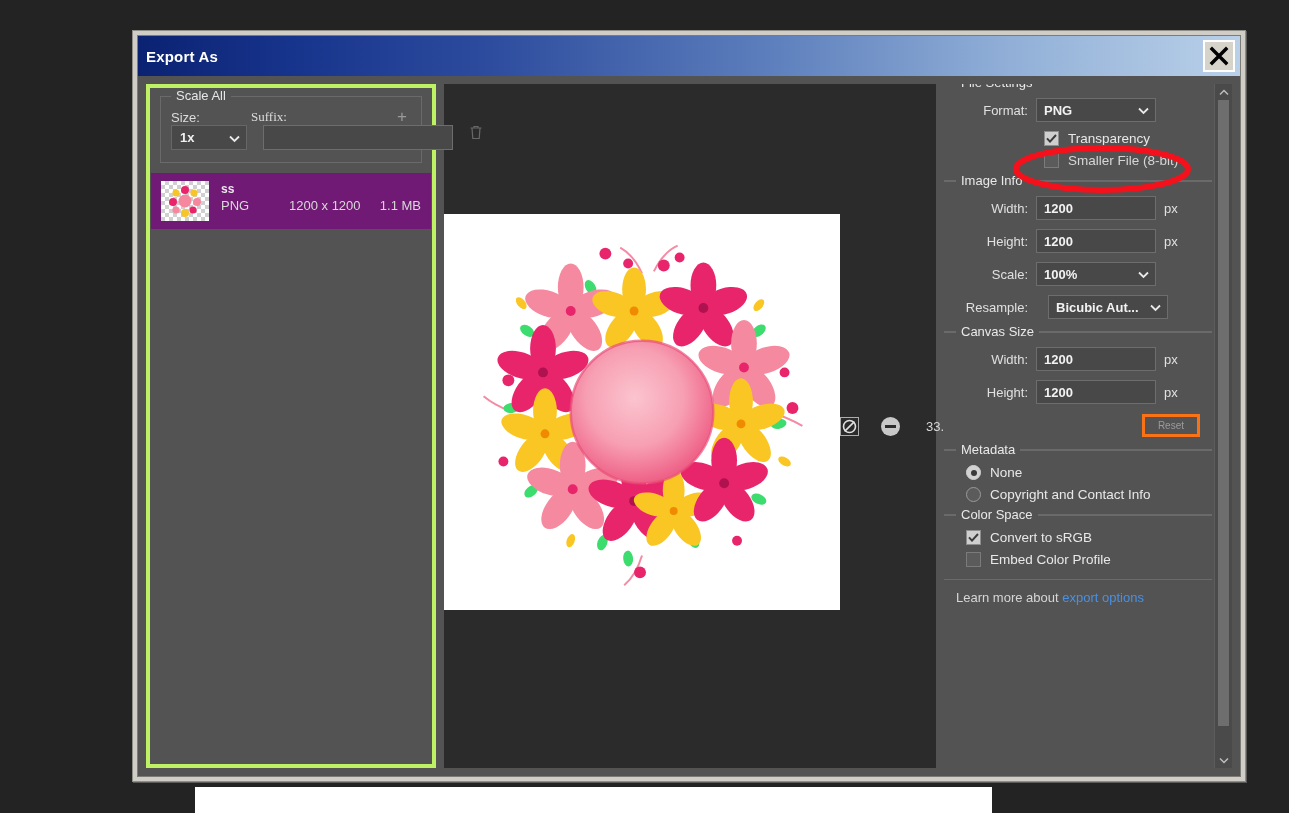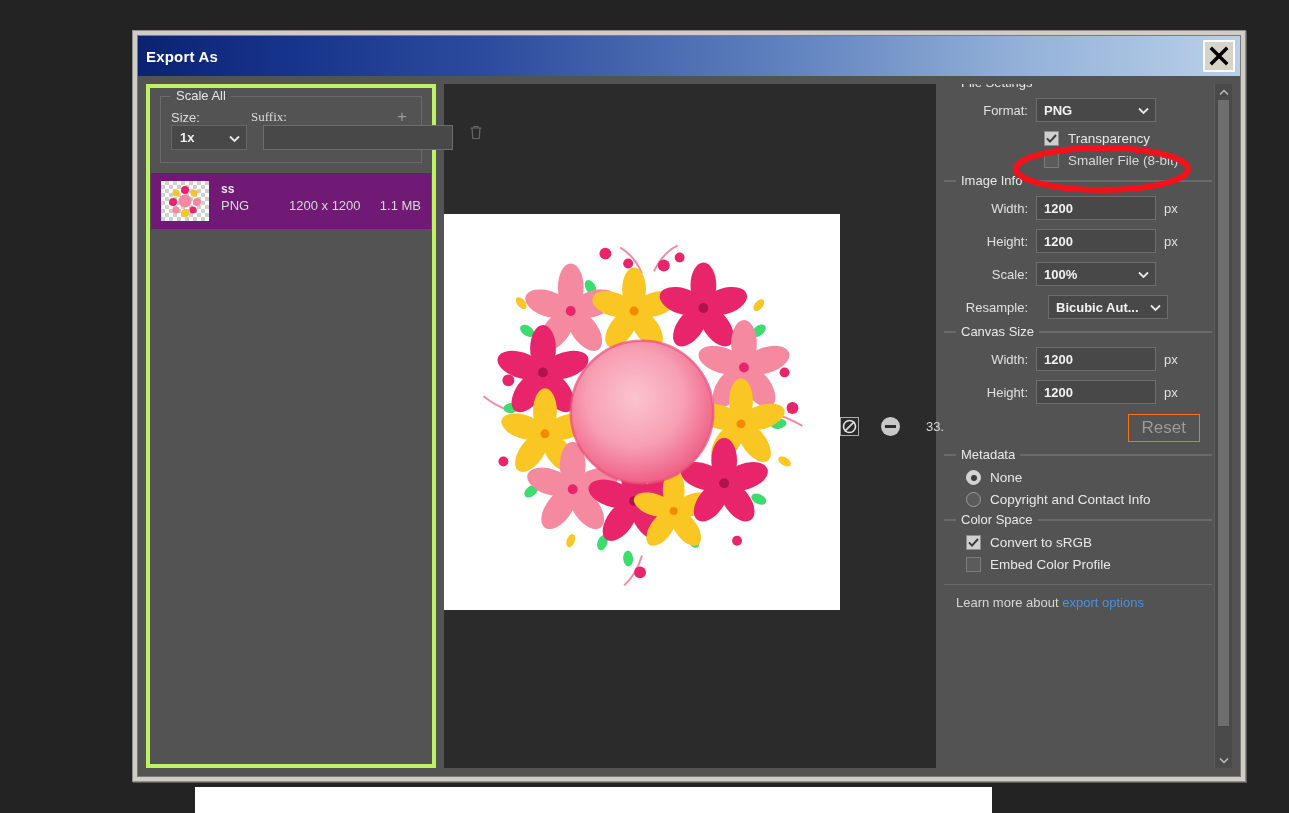--- a/index.html
+++ b/index.html
@@ -210,22 +210,22 @@
   .chk-label.dim { color: #d6d6d6; }
   .radio {
     width: 15px; height: 15px; border-radius: 50%; border: 1px solid #9a9a9a;
     background: #5b5b5b; flex: 0 0 15px; margin-right: 9px;
     display: flex; align-items: center; justify-content: center; cursor: pointer;
   }
   .radio.on { background: #d2d2d2; border-color: #d2d2d2; }
   .radio.on i { width: 6px; height: 6px; border-radius: 50%; background: #3a3a3a; display: block; }
   .reset-row { display: flex; justify-content: flex-end; margin-top: 10px; }
   .reset-btn {
-    background: #535353; border: 1px solid #f97316; color: #9b9b9b;
-    font-size: 17px; padding: 3px 13px; cursor: pointer;
+    background: #535353; border: 3px solid #f97316; color: #9b9b9b;
+    font-size: 10px; padding: 3px 13px; cursor: pointer;
     font-family: "Liberation Sans", sans-serif;
   }
   .learn-row {
     color: #d6d6d6; font-size: 13px; padding: 10px 12px 0 12px;
     white-space: nowrap; overflow: hidden;
   }
   .learn-link { color: #4a90e2; cursor: pointer; }
 
   
   .vscroll {

